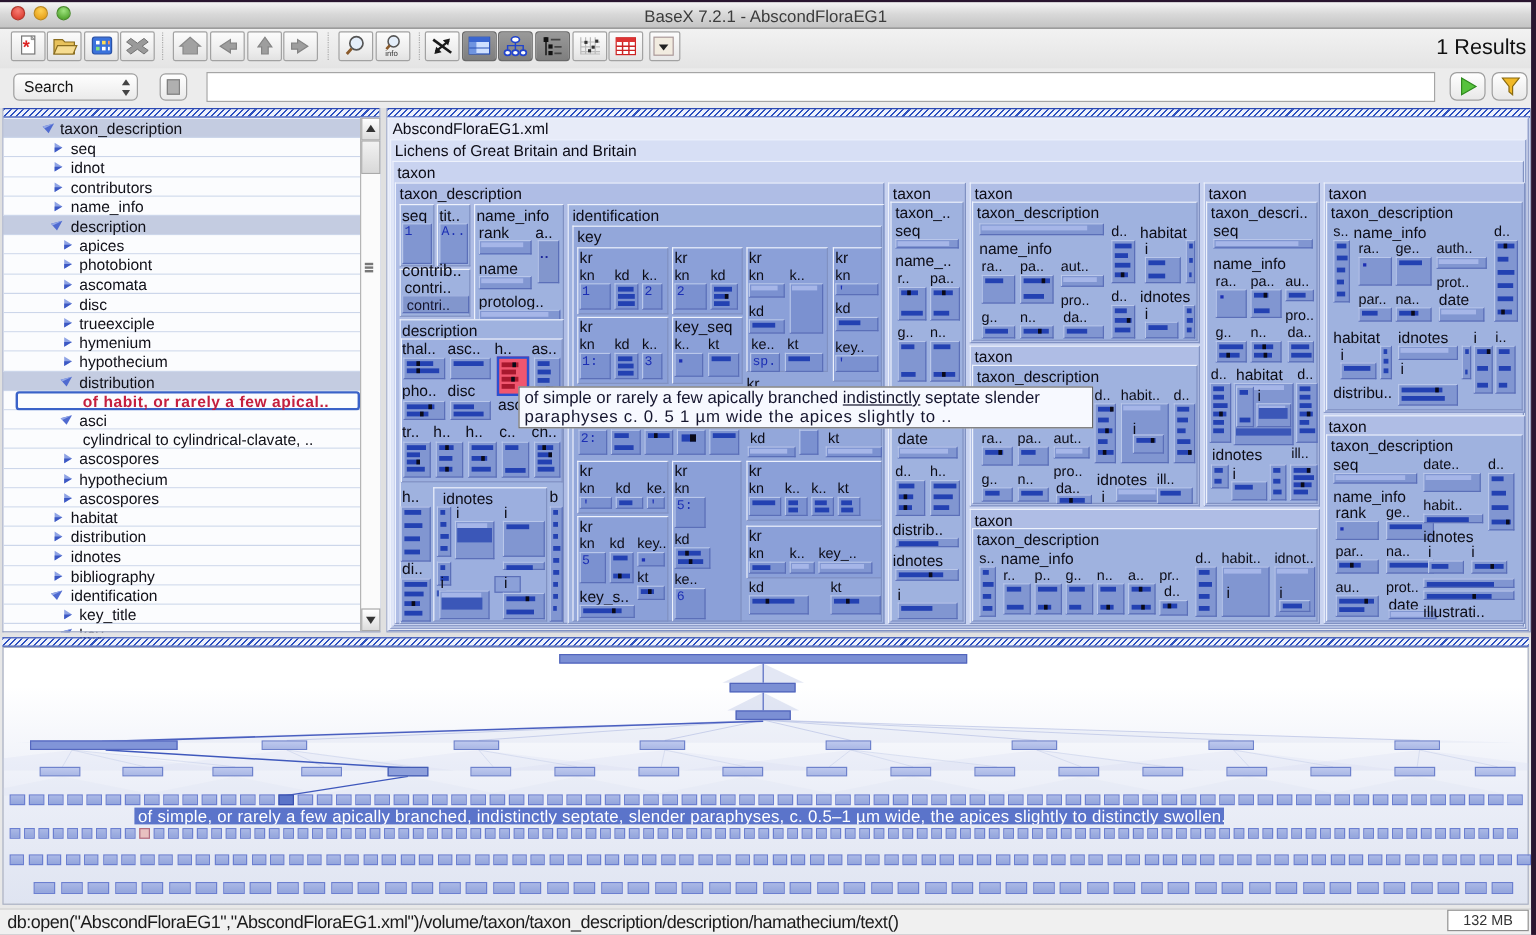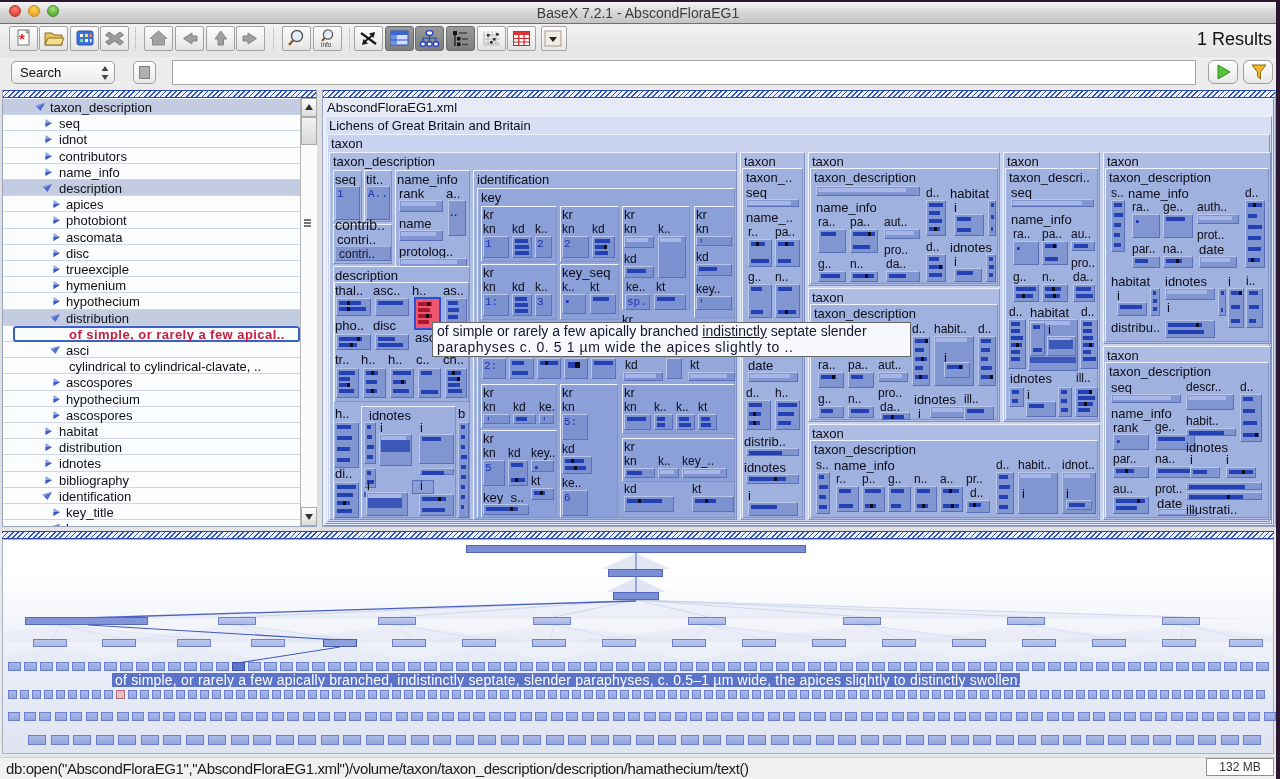--- a/index.html
+++ b/index.html
@@ -239,21 +239,21 @@
   </svg>
 <div class="" style="left:66px;top:294px;width:234px;height:15px;font-size:13px;color:#101018;white-space:nowrap;overflow:hidden">hypothecium</div>
 <div class="" style="left:3px;top:310px;width:297px;height:16px;background:#c4cce1;border-bottom:1px solid #a9b4d0;border-bottom:1px solid #ccd6ea"></div>
 <svg width="12" height="10" viewBox="0 0 12 10" style="position:absolute;left:49px;top:313px">
     <path d="M1.5 3.5L11 1 6.5 9z" fill="#4f6ad0"></path>
     <path d="M1.5 3.5L11 1l-8 4z" fill="#93a7e6"></path>
   </svg>
 <div class="" style="left:66px;top:311px;width:234px;height:15px;font-size:13px;color:#101018;white-space:nowrap;overflow:hidden">distribution</div>
 <div class="" style="left:3px;top:326px;width:297px;height:16px;background:#fbfcfe;border-bottom:1px solid #ccd6ea"></div>
 <div class="" style="left:13px;top:326px;width:287px;height:16px;border:2px solid #3a62c8;border-radius:3px"></div>
-<div class="" style="left:69px;top:327px;width:221px;height:15px;font-size:13px;font-weight:bold;color:#c41f3e;letter-spacing:0.45px;white-space:nowrap;overflow:hidden">of simple, or rarely a few apical..</div>
+<div class="" style="left:69px;top:327px;width:221px;height:15px;font-size:13px;font-weight:bold;color:#c41f3e;letter-spacing:0.45px;white-space:nowrap;overflow:hidden">of habit, or rarely a few apical..</div>
 <div class="" style="left:3px;top:342px;width:297px;height:16px;background:#fbfcfe;border-bottom:1px solid #ccd6ea"></div>
 <svg width="12" height="10" viewBox="0 0 12 10" style="position:absolute;left:49px;top:345px">
     <path d="M1.5 3.5L11 1 6.5 9z" fill="#4f6ad0"></path>
     <path d="M1.5 3.5L11 1l-8 4z" fill="#93a7e6"></path>
   </svg>
 <div class="" style="left:66px;top:343px;width:234px;height:15px;font-size:13px;color:#101018;white-space:nowrap;overflow:hidden">asci</div>
 <div class="" style="left:3px;top:358px;width:297px;height:16px;background:#fbfcfe;border-bottom:1px solid #ccd6ea"></div>
 <div class="" style="left:69px;top:359px;width:231px;height:16px;font-size:13px;color:#101018;white-space:nowrap;overflow:hidden">cylindrical to cylindrical-clavate, ..</div>
 <div class="" style="left:3px;top:374px;width:297px;height:17px;background:#fbfcfe;border-bottom:1px solid #ccd6ea"></div>
 <svg width="9" height="10" viewBox="0 0 9 10" style="position:absolute;left:52px;top:377px">
@@ -1049,21 +1049,21 @@
 <div style="position:absolute;left:1168px;top:323px;width:34px;height:4px;background:#2341b2"></div>
 <div style="position:absolute;left:1196px;top:323px;width:3px;height:4px;background:#0a0a18"></div>
 <div style="position:absolute;left:1168px;top:330px;width:36px;height:4px;background:#2341b2"></div>
 <div class="" style="left:1103px;top:346px;width:168px;height:174px;background:#afbde5;border:1px solid;border-color:#eef2fc #8091c2 #8091c2 #eef2fc"></div>
 <div class="lbl" style="left:1107px;top:348px;width:50px;height:15px;font-size:13px">taxon</div>
 <div class="" style="left:1105px;top:362px;width:164px;height:156px;background:#9fb2df;border:1px solid;border-color:#eef2fc #8091c2 #8091c2 #eef2fc"></div>
 <div class="lbl" style="left:1109px;top:364px;width:150px;height:15px;font-size:13px">taxon_description</div>
 <div class="lbl" style="left:1111px;top:380px;width:30px;height:15px;font-size:13px">seq</div>
 <div class="" style="left:1111px;top:394px;width:70px;height:9px;background:#8196d1;border:1px solid;border-color:#b9c7ea #5b6fb8 #5b6fb8 #b9c7ea"></div>
 <div class="" style="left:1113px;top:396px;width:58px;height:4px;background:#a6b6e8"></div>
-<div class="lbl" style="left:1186px;top:380px;width:44px;height:15px;font-size:12px">descr..</div>
+<div class="lbl" style="left:1186px;top:380px;width:44px;height:15px;font-size:12px">date..</div>
 <div class="" style="left:1186px;top:394px;width:48px;height:16px;background:#8196d1;border:1px solid;border-color:#b9c7ea #5b6fb8 #5b6fb8 #b9c7ea"></div>
 <div class="" style="left:1188px;top:396px;width:38px;height:4px;background:#a6b6e8"></div>
 <div class="lbl" style="left:1240px;top:380px;width:18px;height:15px;font-size:12px">d..</div>
 <div class="" style="left:1240px;top:394px;width:22px;height:48px;background:#8196d1;border:1px solid;border-color:#b9c7ea #5b6fb8 #5b6fb8 #b9c7ea"></div>
 <div style="position:absolute;left:1243px;top:397px;width:10px;height:4px;background:#2341b2"></div>
 <div style="position:absolute;left:1243px;top:409px;width:12px;height:4px;background:#2341b2"></div>
 <div style="position:absolute;left:1243px;top:421px;width:14px;height:4px;background:#2341b2"></div>
 <div style="position:absolute;left:1243px;top:433px;width:16px;height:4px;background:#2341b2"></div>
 <div style="position:absolute;left:1255px;top:433px;width:3px;height:4px;background:#0a0a18"></div>
 <div class="lbl" style="left:1111px;top:406px;width:76px;height:15px;font-size:13px">name_info</div>

